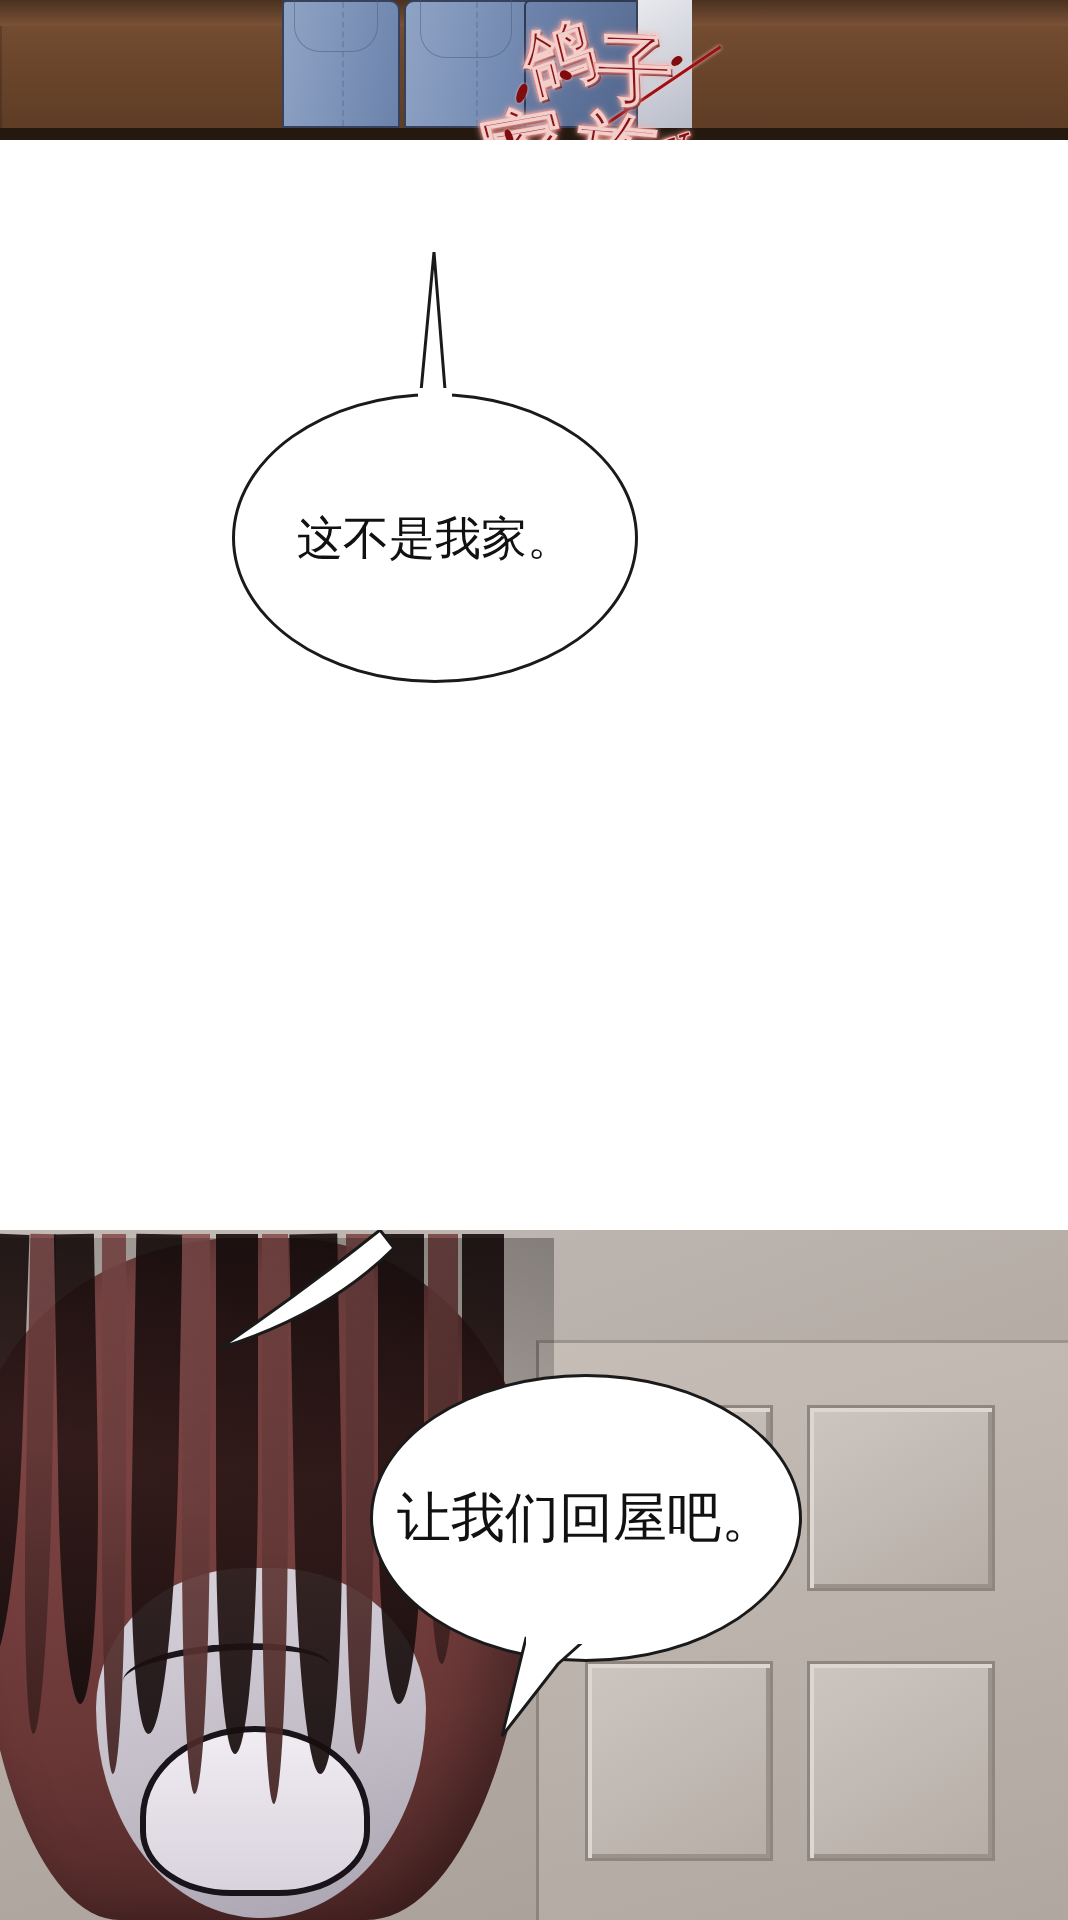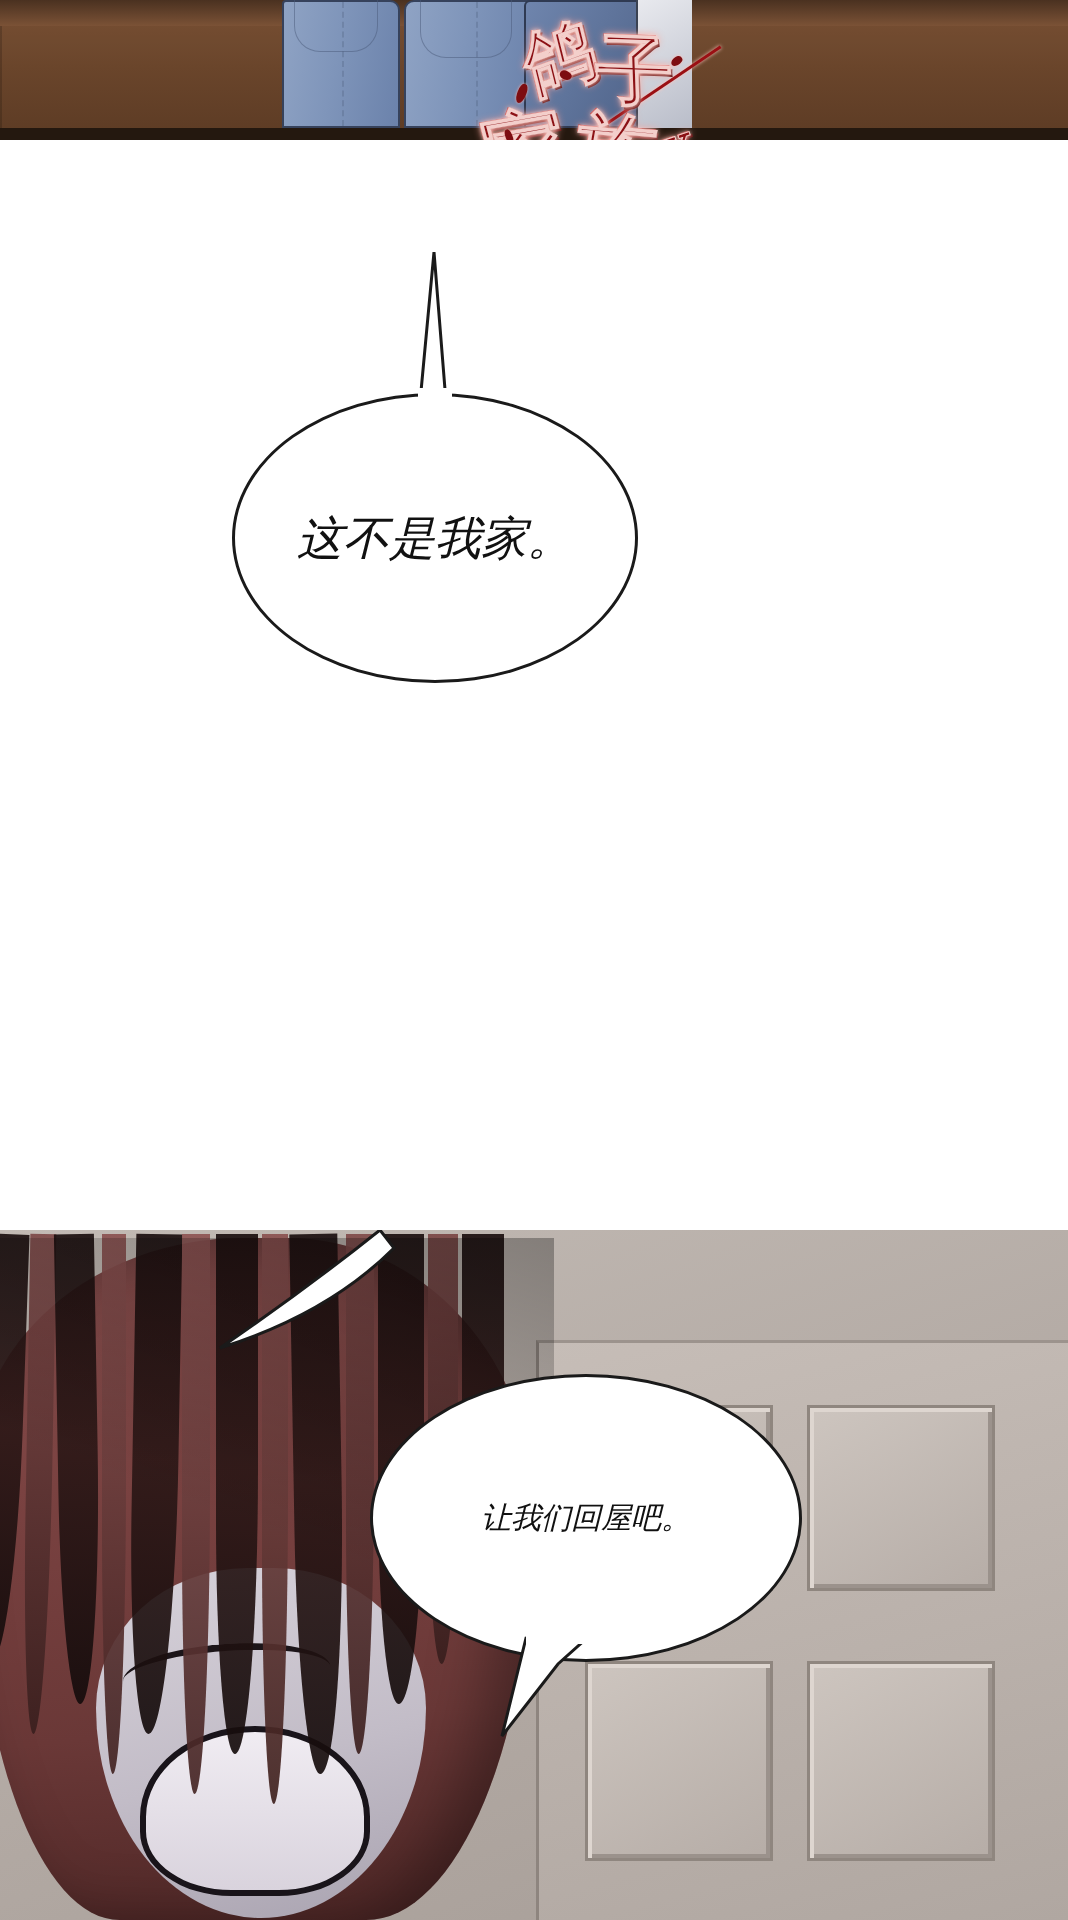--- a/index.html
+++ b/index.html
@@ -109,33 +109,33 @@
     background:#ffffff;
     border:3px solid #1a1a1a;
     border-radius:50%;
     display:flex; align-items:center; justify-content:center;
     text-align:center;
     color:#111111;
     font-family:"Liberation Sans","DejaVu Sans",sans-serif;
     font-weight:500;
     z-index:30;
   }
-  .bubble-text { line-height:1.28; white-space:pre-line; padding:0 18px;font-style:italic; }
+  .bubble-text { line-height:1.28; white-space:pre-line; padding:0 18px; }
 
   
   #bubble-1 { left:232px; top:393px; width:406px; height:290px; }
   #bubble-1 .bubble-text { font-size:46px; }
 
   
   #bubble-2 { left:96px; top:975px; width:494px; height:302px; }
   #bubble-2 .bubble-text { font-size:46px; }
 
   
   #bubble-3 { left:370px; top:1374px; width:432px; height:288px; }
-  #bubble-3 .bubble-text { font-size:30px; }
+  #bubble-3 .bubble-text { font-size:54px; }
 
   .tail { position:absolute; z-index:31; }
 
   
   .panel-bottom {
     position:absolute; left:0; top:1230px; width:1068px; height:690px;
     overflow:hidden; background:#b3aba6;
   }
   .wall {
     position:absolute; inset:0;

